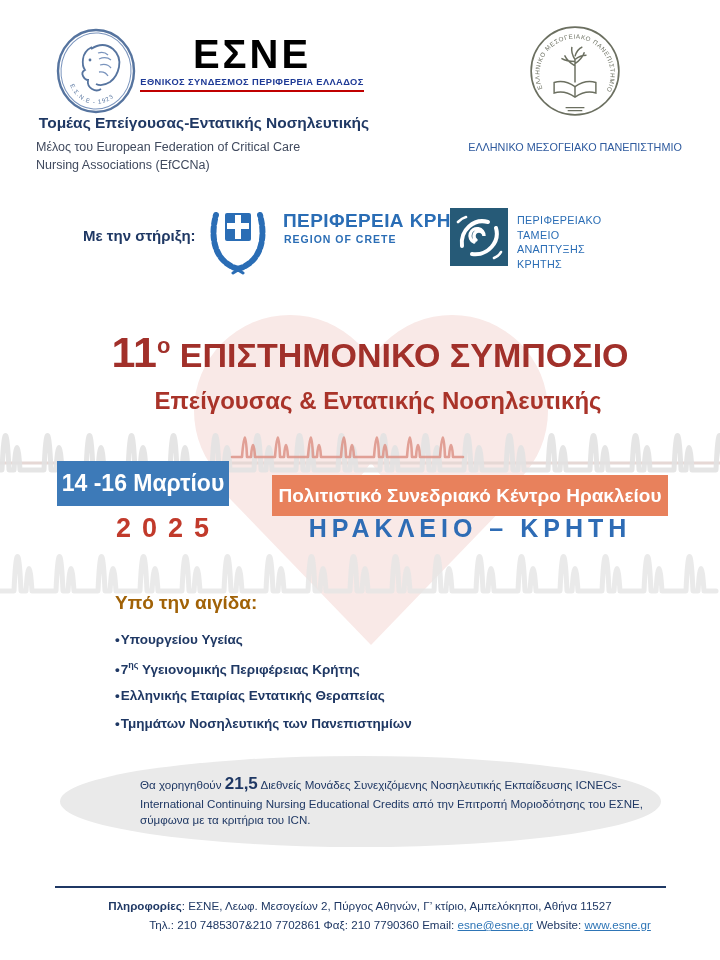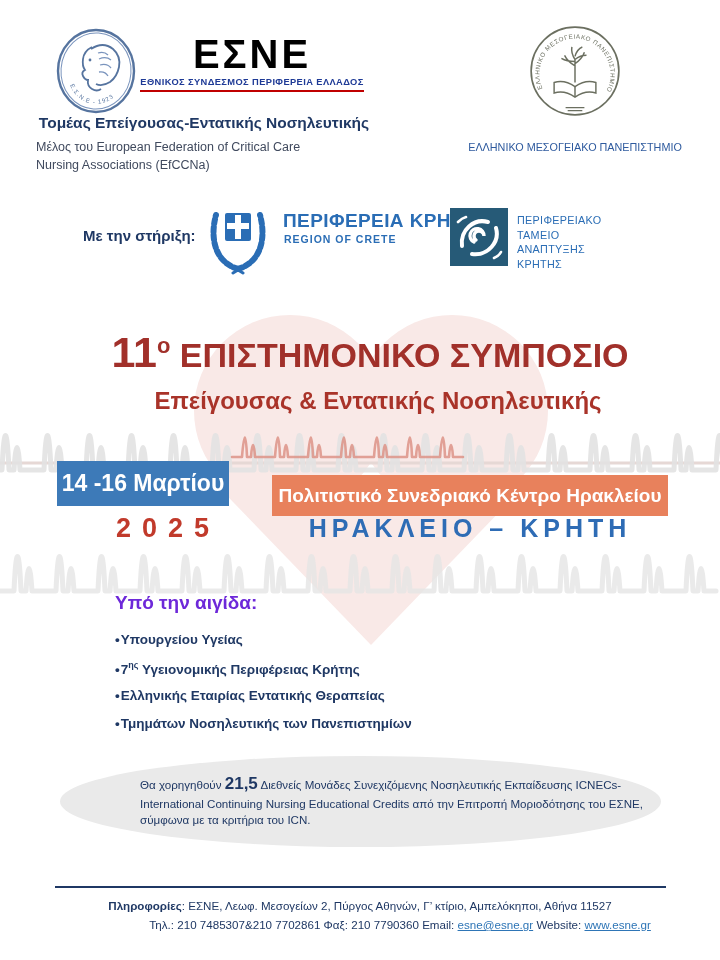--- a/index.html
+++ b/index.html
@@ -35,21 +35,21 @@
   .event-title sup{font-size:22px;vertical-align:14px;}
   .event-subtitle{left:48px;top:387px;width:660px;text-align:center;color:#a93329;font-weight:bold;font-size:24px;}
   .bar-blue{left:57px;top:461px;width:172px;height:45px;background:#3d7ab8;display:flex;align-items:center;justify-content:center;}
   .bar-blue span{color:#fff;font-weight:bold;font-size:23px;white-space:nowrap;}
   .bar-orange{left:272px;top:463px;width:396px;height:41px;background:#e8815c;display:flex;align-items:center;justify-content:center;margin-top:12px;}
   .bar-orange span{color:#fff;font-weight:bold;font-size:19px;white-space:nowrap;}
   .year{left:57px;top:513px;width:211px;text-align:center;color:#c13a2b;font-weight:bold;font-size:27px;letter-spacing:11px;text-indent:11px;}
   .location{left:272px;top:514px;width:396px;text-align:center;color:#2e6cb5;font-weight:bold;font-size:25px;letter-spacing:5px;white-space:nowrap;}
 
   
-  .aegis-heading{left:115px;top:592px;font-size:19px;font-weight:bold;color:#6d28d9;}
+  .aegis-heading{left:115px;top:592px;font-size:19px;font-weight:bold;color:#a16207;}
   .aegis-item{left:115px;font-size:13.5px;font-weight:bold;color:#1f3864;}
   .aegis-item sup{font-size:9px;}
   .aegis-item .bullet{margin-right:1px;}
 
   
   .credits-bubble{left:60px;top:756px;width:601px;height:91px;background:#eaeaea;border-radius:50%;}
   .credits-text{left:140px;top:772px;width:505px;font-size:11.6px;color:#1f3864;line-height:1.4;}
   .credits-text .big{font-size:17px;font-weight:bold;}
 
   

